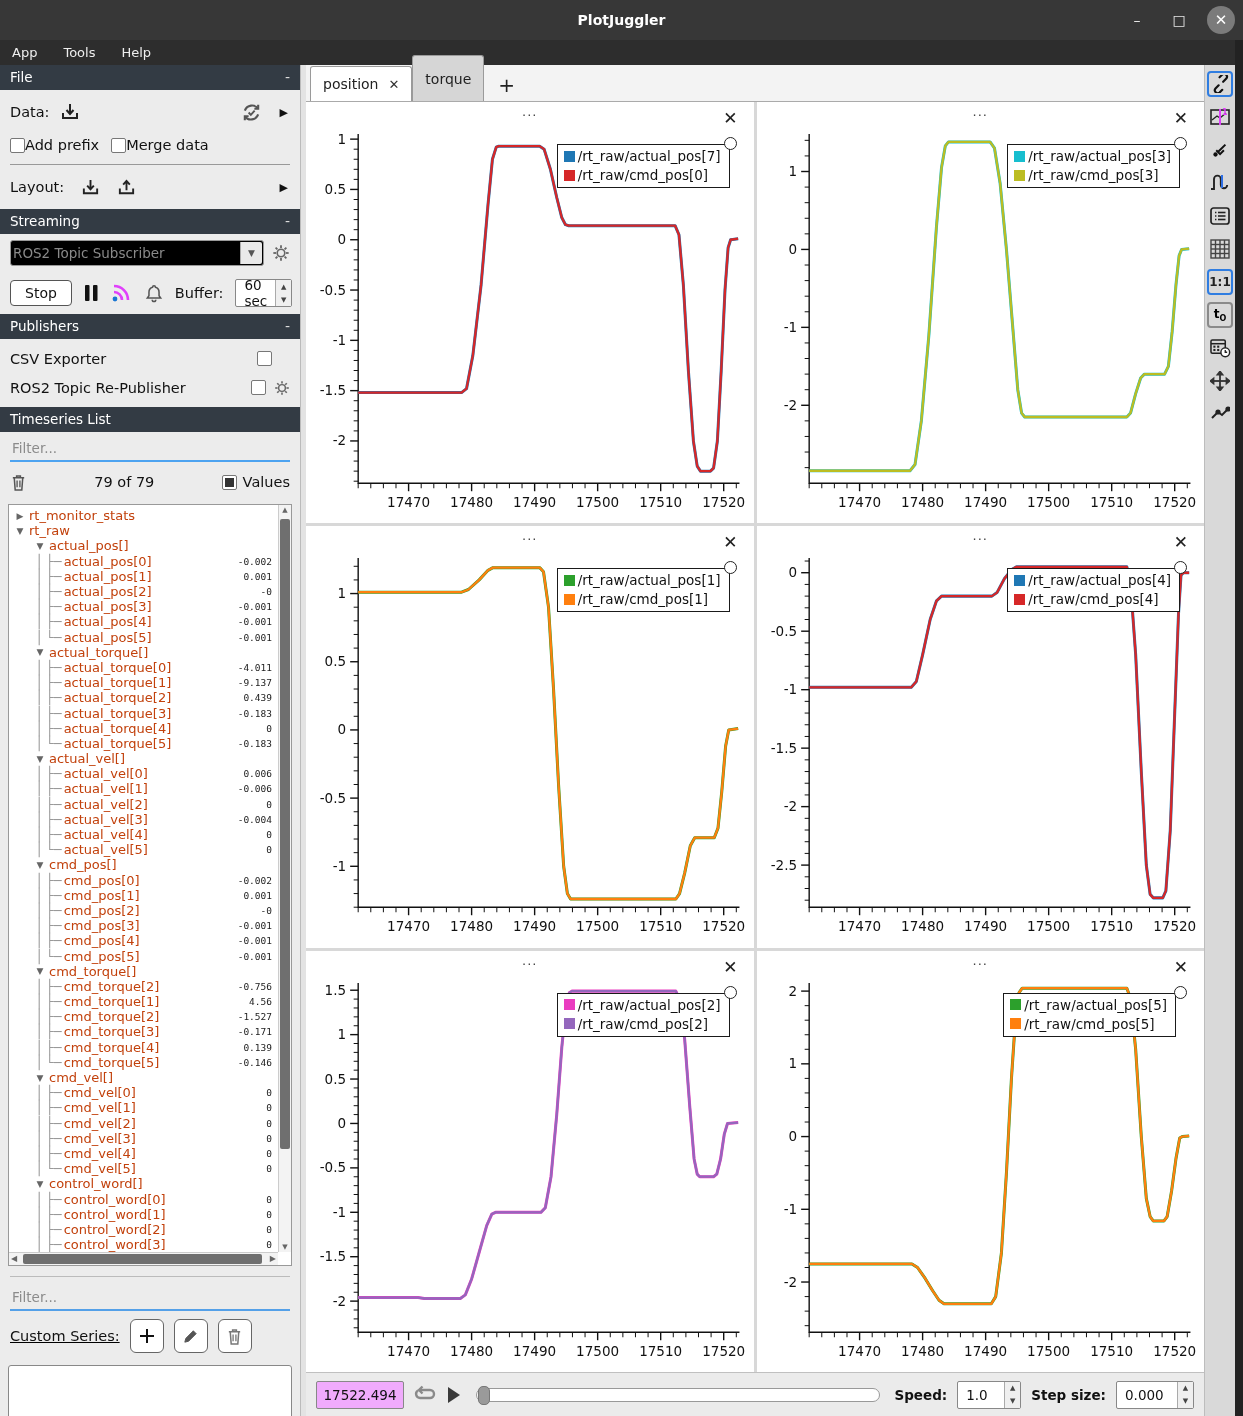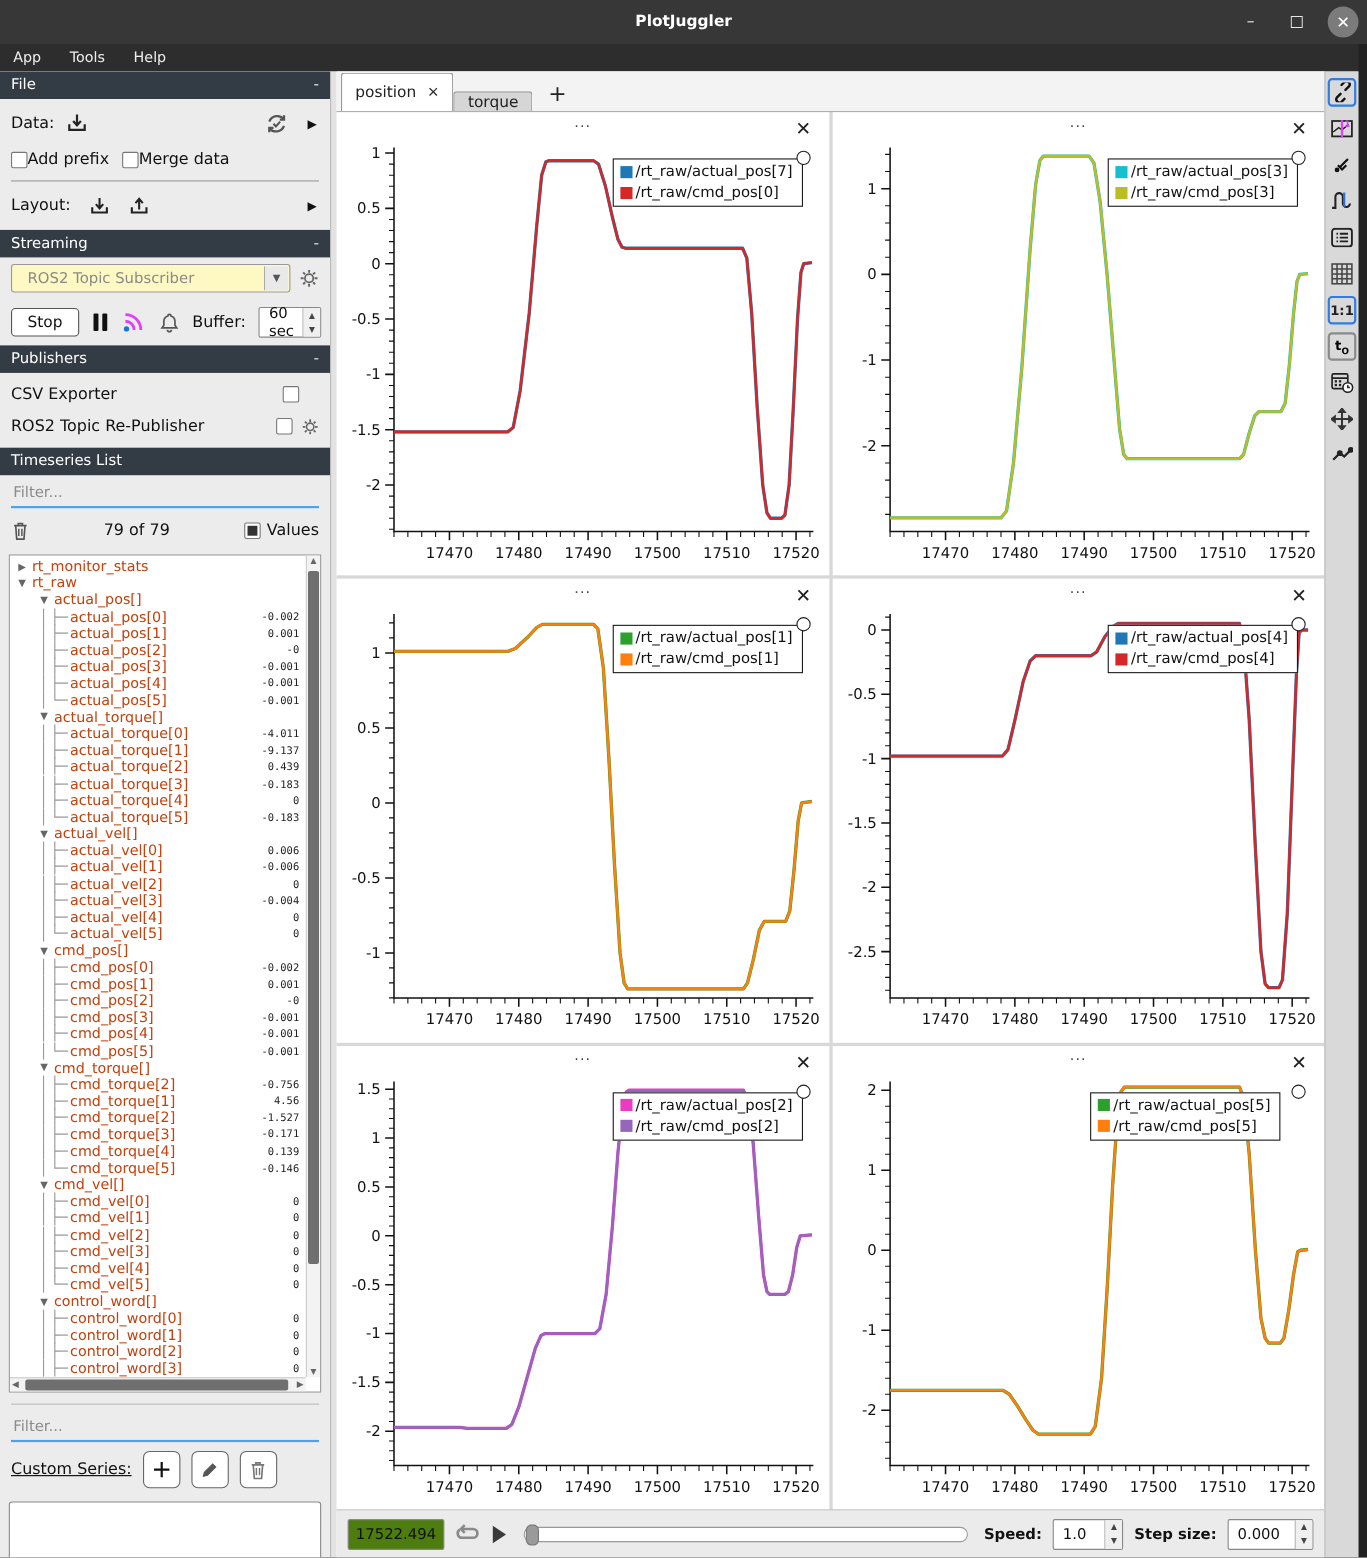--- a/index.html
+++ b/index.html
@@ -25,21 +25,21 @@
   
   .sect-hdr{background:#333b44;color:#fff;font-size:13.5px;padding:4px 10px 5px 10px;display:flex;justify-content:space-between;align-items:center;flex:none;}
   .sect-hdr .dash{color:#ddd;font-size:14px;}
   .srow{display:flex;align-items:center;padding:0 10px;flex:none;}
   .slabel{font-size:14.5px;color:#111;}
   .arrow-right{margin-left:auto;color:#111;font-size:11px;padding-right:2px;}
   .cb{width:15px;height:15px;border:1px solid #777;background:#fff;border-radius:2px;display:inline-block;flex:none;}
   .cb .fill{display:block;width:9px;height:9px;margin:2px;background:#333;}
   .icon-btn{display:inline-flex;align-items:center;justify-content:center;}
   .hline{border-top:1px solid #999;margin:8px 10px 0 10px;flex:none;}
-  .combo{flex:1;height:26px;background:#fef9c3;border:1px solid #999;border-radius:3px;display:flex;align-items:center;padding-left:14px;color:#8a8a8a;font-size:13.5px;position:relative;}
+  .combo{flex:1;height:26px;background:#000000;border:1px solid #999;border-radius:3px;display:flex;align-items:center;padding-left:2px;color:#8a8a8a;font-size:13.5px;position:relative;}
   .combo .dd{position:absolute;right:1px;top:1px;bottom:1px;width:22px;background:#e9e9e9;border-left:1px solid #aaa;display:flex;align-items:center;justify-content:center;color:#555;font-size:9px;border-radius:0 2px 2px 0;}
   .btn{background:#fff;border:1px solid #555;border-radius:4px;font-size:14px;padding:4px 14px;color:#111;}
   .spin{background:#fff;border:1px solid #888;border-radius:2px;display:flex;align-items:stretch;height:28px;}
   .spin .val{padding:0 8px;display:flex;align-items:center;font-size:13.5px;color:#111;}
   .spin .arrows{width:16px;border-left:1px solid #aaa;display:flex;flex-direction:column;}
   .spin .arrows div{flex:1;display:flex;align-items:center;justify-content:center;font-size:7px;color:#444;background:#efefef;}
   .filterline{margin:10px 10px 0 10px;padding:2px 2px 4px 2px;color:#8b8b8b;font-size:13.5px;border-bottom:2px solid #54a0e8;flex:none;}
 
   
   #treebox{margin:4px 8px 0 8px;background:#fff;border:1px solid #999;flex:none;height:762px;position:relative;overflow:hidden;}
@@ -56,39 +56,39 @@
   .vsb .dn{position:absolute;bottom:1px;left:0;right:0;text-align:center;font-size:7px;color:#666;}
   .hsb{position:absolute;left:0;right:13px;bottom:0;height:13px;background:#f3f3f3;border-top:1px solid #ccc;}
   .hsb .thumb{position:absolute;top:1px;bottom:1px;left:14px;right:16px;background:#6f6f6f;border-radius:2px;}
   .hsb .lt{position:absolute;left:2px;top:1px;font-size:8px;color:#666;}
   .hsb .rt{position:absolute;right:2px;top:1px;font-size:8px;color:#666;}
   .sqbtn{width:34px;height:34px;border:1px solid #666;border-radius:6px;background:#fff;display:flex;align-items:center;justify-content:center;}
   #customlist{margin:6px 8px 0 8px;height:92px;background:#fff;border:1px solid #888;border-radius:3px;flex:none;}
 
   
   #tabbar{height:36px;background:#f3f3f3;display:flex;align-items:flex-end;padding-left:4px;flex:none;}
-  .tab{height:18px;display:flex;align-items:center;padding:0 12px;font-size:14px;border:1px solid #9a9a9a;border-bottom:none;border-radius:3px 3px 0 0;background:#d6d6d6;color:#222;gap:10px;}
+  .tab{height:46px;display:flex;align-items:center;padding:0 12px;font-size:14px;border:1px solid #9a9a9a;border-bottom:none;border-radius:3px 3px 0 0;background:#d6d6d6;color:#222;gap:10px;}
   .tab.active{background:#fff;height:35px;}
   .tab .tclose{font-size:13px;color:#333;}
   #tab-add{font-size:20px;color:#222;padding:0 14px;margin-bottom:4px;}
 
   
   #plot-grid{flex:1;display:grid;grid-template-columns:1fr 1fr;grid-template-rows:1fr 1fr 1fr;gap:3px;background:#d8d8d8;border-top:1px solid #aaa;}
   .plot-cell{position:relative;background:#fff;overflow:hidden;}
   .plot-dots{position:absolute;top:2px;left:0;right:0;text-align:center;color:#444;font-size:13px;letter-spacing:1px;}
   .plot-close{position:absolute;top:8px;right:16px;color:#222;font-size:17px;line-height:1;}
   .plot-svg{position:absolute;left:0;top:0;}
   .legend{position:absolute;background:#fff;border:1px solid #1a1a1a;padding:3px 8px 4px 6px;display:flex;flex-direction:column;gap:3px;z-index:2;}
   .legend .lrow{display:flex;align-items:center;gap:3px;font-size:13.5px;color:#111;white-space:nowrap;}
   .legend .lsq{width:11px;height:11px;flex:none;}
   .corner-circle{position:absolute;width:13px;height:13px;border-radius:50%;background:#fff;border:1.6px solid #222;z-index:3;}
 
   
   #bottombar{height:44px;background:#ebebeb;border-top:1px solid #c0c0c0;display:flex;align-items:center;padding:0 10px;gap:10px;flex:none;}
-  #timebox{width:88px;height:28px;background:#4d7c0f;border:1px solid #888;border-radius:2px;display:flex;align-items:center;justify-content:center;font-size:13.5px;color:#111;}
+  #timebox{width:88px;height:28px;background:#f0abfc;border:1px solid #888;border-radius:2px;display:flex;align-items:center;justify-content:center;font-size:13.5px;color:#111;}
   #playslider{flex:1;height:14px;background:#fff;border:1px solid #999;border-radius:7px;position:relative;margin:0 4px;}
   #playslider .handle{position:absolute;left:1px;top:-3px;width:12px;height:19px;background:#9a9a9a;border:1px solid #777;border-radius:5px;}
   .blabel{font-weight:bold;font-size:13.5px;color:#111;}
 
   
   .ticon{width:26px;height:26px;display:flex;align-items:center;justify-content:center;border-radius:4px;flex:none;}
   .ticon.sel{border:2px solid #2f7de1;}
   .ticon svg{display:block;}
   .ticon .txt{font-size:12px;font-weight:bold;color:#222;}
 </style>
@@ -1190,21 +1190,21 @@
             <line x1="366.0495867768595" y1="380" x2="366.0495867768595" y2="385" stroke="#111" stroke-width="1"></line>
             <line x1="378.6115702479339" y1="380" x2="378.6115702479339" y2="385" stroke="#111" stroke-width="1"></line>
             <line x1="391.1735537190083" y1="380" x2="391.1735537190083" y2="385" stroke="#111" stroke-width="1"></line>
             <line x1="403.73553719008265" y1="380" x2="403.73553719008265" y2="385" stroke="#111" stroke-width="1"></line>
             <line x1="428.8595041322314" y1="380" x2="428.8595041322314" y2="385" stroke="#111" stroke-width="1"></line>
             <polyline points="52.0,311.9 154.4,311.9 160.0,315.5 167.6,326.4 175.1,338.7 181.4,348.1 186.4,351.7 233.5,351.7 237.9,344.5 243.6,301.0 248.6,221.2 253.6,127.0 258.0,61.7 261.2,41.4 264.3,37.1 368.6,37.1 372.3,47.2 377.4,98.0 383.0,185.0 388.0,246.6 391.8,264.7 394.9,269.1 405.6,269.1 408.8,264.7 413.2,239.3 417.6,206.7 421.3,186.4 423.8,185.0 430.7,184.3" fill="none" stroke="#2ca02c" stroke-width="3" stroke-linejoin="round"></polyline>
             <polyline points="52.0,311.9 154.4,311.9 160.0,315.5 167.6,326.4 175.1,338.7 181.4,348.1 186.4,351.7 233.5,351.7 237.9,344.5 243.6,301.0 248.6,221.2 253.6,127.0 258.0,61.7 261.2,41.4 264.3,37.1 368.6,37.1 372.3,47.2 377.4,98.0 383.0,185.0 388.0,246.6 391.8,264.7 394.9,269.1 405.6,269.1 408.8,264.7 413.2,239.3 417.6,206.7 421.3,186.4 423.8,185.0 430.7,184.3" fill="none" stroke="#ff7f0e" stroke-width="2.3" stroke-linejoin="round"></polyline>
           </svg>
           <div class="plot-dots">...</div>
           <div class="plot-close">✕</div>
-          <div class="legend" style="top: 42px; right: 40px;">
+          <div class="legend" style="top: 42px; right: 28px;">
             <div class="lrow">
               <span class="lsq" style="background:#2ca02c"></span>
               <span>/rt_raw/actual_pos[5]</span>
             </div>
             <div class="lrow">
               <span class="lsq" style="background:#ff7f0e"></span>
               <span>/rt_raw/cmd_pos[5]</span>
             </div>
           </div>
           <div class="corner-circle" style="top: 35px; right: 17px;"></div>

